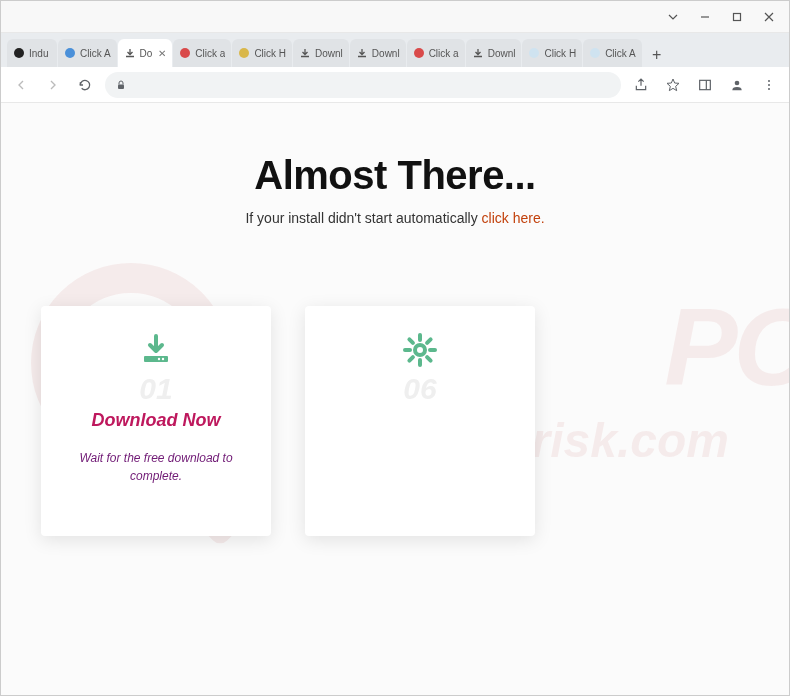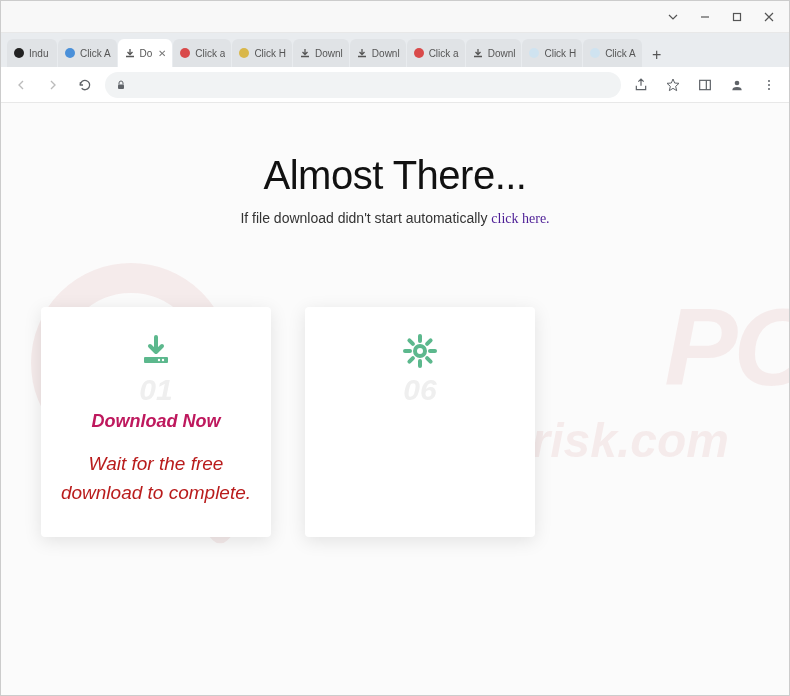--- a/index.html
+++ b/index.html
@@ -178,33 +178,32 @@
       font-style: italic;
       color: #b73a3a;
     }
     .content {
       position: relative;
       padding: 50px 40px 0;
       text-align: center;
     }
     .title {
       font-size: 40px;
-      font-weight: 400;
+      font-weight: 700;
       color: #111;
       margin-bottom: 12px;
       letter-spacing: -0.5px;
     }
     .subtitle {
       font-size: 14px;
       color: #333;
     }
     .subtitle a {
-      color: #4c1d95;
+      color: #c2410c;
       text-decoration: none;
-      font-family: Liberation Serif, serif;
     }
     .cards {
       display: flex;
       gap: 34px;
       margin-top: 80px;
       font-style: italic;
     }
     .card {
       width: 230px;
       height: 230px;
@@ -233,22 +232,22 @@
       color: #efefef;
     }
     .card-title {
       font-size: 18px;
       font-weight: 700;
       color: #be185d;
       margin-bottom: 18px;
       margin-top: 24px;
     }
     .card-desc {
-      font-size: 19px;
-      color: #b91c1c;
+      font-size: 12px;
+      color: #701a75;
       line-height: 1.5;
     }
   </style>
 </head>
 <body>
 
 <div class="window">
 
   <div class="titlebar">
     <div class="titlebar-btn">
@@ -410,21 +409,21 @@
     <div class="watermark">
       <div class="watermark-lens"></div>
       <div class="watermark-handle"></div>
       <div class="watermark-text">PC</div>
       <div class="watermark-sub">risk.com</div>
     </div>
 
     <div class="content">
       <h1 class="title">Almost There...</h1>
       <p class="subtitle">
-        <span>If file download didn't start automatically </span><a href="#">click here.</a>
+        <span>If your install didn't start automatically </span><a href="#">click here.</a>
       </p>
 
       <div class="cards">
         <div class="card">
           <div class="card-icon">
             <svg viewBox="0 0 36 36">
                 <path d="M18 4 L18 18 M12 13 L18 19 L24 13" stroke="#5cb88d" fill="none" stroke-width="4" stroke-linecap="round" stroke-linejoin="round"></path>
                 <rect x="6" y="24" width="24" height="6" rx="1" fill="#5cb88d"></rect>
                 <circle cx="25" cy="27" r="1.2" fill="#fff"></circle>
                 <circle cx="21" cy="27" r="1.2" fill="#fff"></circle>

